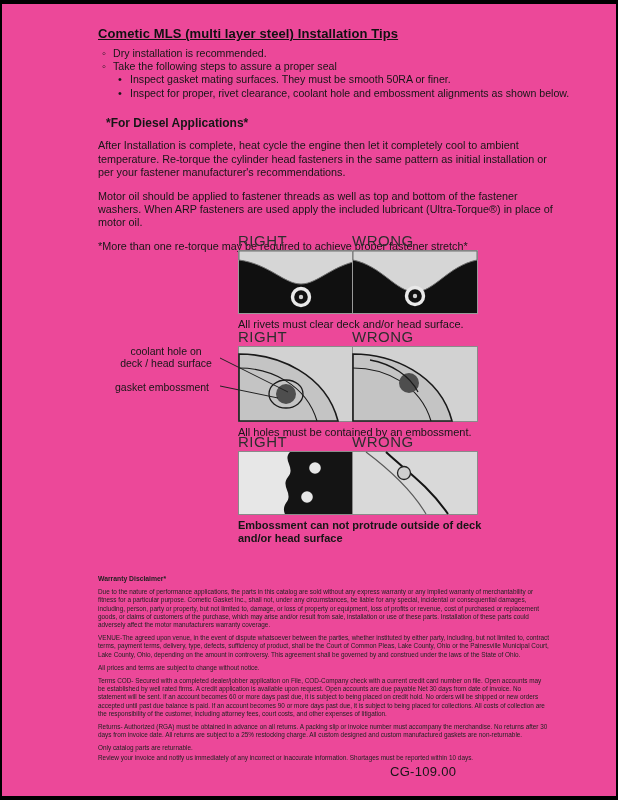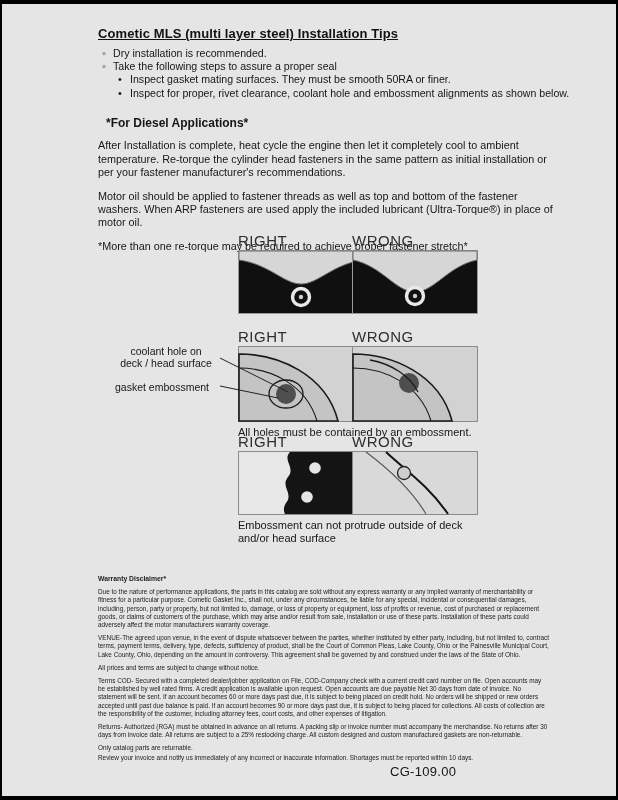--- a/index.html
+++ b/index.html
@@ -4,21 +4,21 @@
   <style>
     * { margin: 0; padding: 0; box-sizing: border-box; }
     html, body { background: #9a9a9a; }
     body { font-family: "Liberation Sans", sans-serif; }
 
     .page {
       position: relative;
       width: 618px;
       height: 800px;
       margin: 0 auto;
-      background: #e5e5e5;
+      background: #ec4899;
       border: solid #000;
       border-width: 4px 2px;
       overflow: hidden;
       color: #111;
     }
 
     .title {
       position: absolute;
       left: 96px;
       top: 22px;
@@ -83,21 +83,21 @@
       line-height: 15px;
     }
     .diag-col svg { display: block; }
     .diag-caption {
       font-size: 11px;
       color: #161616;
       text-align: left;
       margin-top: 4px;
       line-height: 13px;
     }
-    #diag-row-3 .diag-caption { width: 246px; }
+    #diag-row-3 .diag-caption { width: 246px; font-weight: bold; }
 
     .side-label {
       position: absolute;
       font-size: 10.5px;
       line-height: 12px;
       text-align: right;
       color: #161616;
     }
     #label-coolant { left: 112px; top: 341px; width: 104px; text-align: center; }
     #label-emboss  { left: 104px; top: 377px; width: 112px; text-align: center; }
@@ -160,20 +160,21 @@
       <div class="diag-col">
         <div class="diag-label">WRONG</div>
         <svg width="126" height="64" viewBox="0 0 126 64">
           <rect x="0.5" y="0.5" width="125" height="63" fill="#101010" stroke="#9a9a9a"></rect>
           <path d="M1,1 H125 V10 C96,16 82,42 63,42 C44,42 30,16 1,10 Z" fill="#d6d6d6" stroke="#6f6f6f" stroke-width="1"></path>
           <circle cx="63" cy="46" r="8.5" fill="#101010" stroke="#e9e9e9" stroke-width="3.4"></circle>
           <circle cx="63" cy="46" r="2.2" fill="#cfcfcf"></circle>
         </svg>
       </div>
     </div>
+    <div class="diag-caption">All rivets must clear deck and/or head surface.</div>
   </div>
 
   <div class="diag-row" id="diag-row-2">
     <div class="diag-pair">
       <div class="diag-col">
         <div class="diag-label">RIGHT</div>
         <svg width="126" height="76" viewBox="0 0 126 76">
           <rect x="0.5" y="0.5" width="125" height="75" fill="#d2d2d2" stroke="#8a8a8a"></rect>
           <path d="M1,8 C40,8 88,28 100,75 L1,75 Z" fill="#c4c4c4" stroke="#1a1a1a" stroke-width="1.6"></path>
           <path d="M1,22 C32,22 68,38 79,75" fill="none" stroke="#1a1a1a" stroke-width="1.1"></path>

